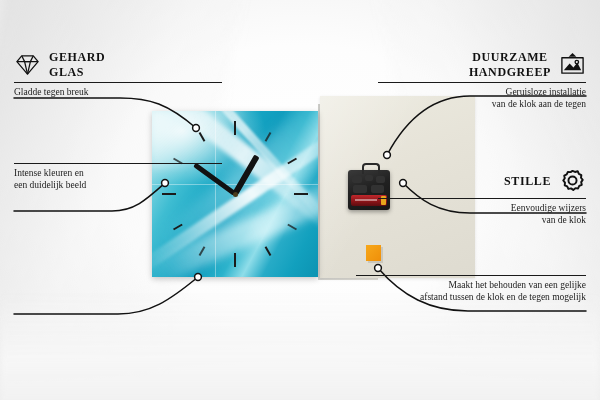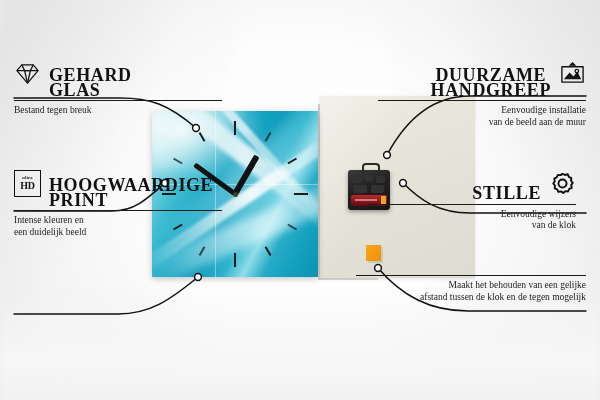--- a/index.html
+++ b/index.html
@@ -100,37 +100,37 @@
     background:linear-gradient(135deg,#f7a81b 0%,#ef8f09 100%);
     box-shadow:2px 2px 0 rgba(0,0,0,.10);
   }
 
   
   .feat{position:absolute;width:208px;}
   .feat .head{display:flex;align-items:center;gap:8px;}
   .feat.right .head{flex-direction:row-reverse;}
   .feat .title{
     font-family:"Liberation Serif", serif;
-    font-weight:700;font-size:18px;line-height:14.5px;
-    letter-spacing:.6px;color:#111;text-transform:uppercase;margin-top:18px;
+    font-weight:700;font-size:12px;line-height:14.5px;
+    letter-spacing:.6px;color:#111;text-transform:uppercase;
   }
   .feat.right .title{text-align:center;}
   .feat .rule{height:1px;background:#1a1a1a;margin:3px 0 4px 0;}
   .feat .desc{
     font-family:"Liberation Serif", serif;
     font-size:9.5px;line-height:11.5px;color:#222;
   }
   .feat.right .desc{text-align:right;}
   .ico{width:27px;height:27px;flex:0 0 27px;display:block;}
 
   .f-gehard{left:14px;top:50px;}
   .f-print{left:14px;top:160px;}
   .f-randen{left:14px;top:278px;}
   .f-handgreep{left:378px;top:50px;}
-  .f-mechanisme{left:368px;top:168px;}
+  .f-mechanisme{left:378px;top:168px;}
   .f-standhouder{left:378px;top:272px;}
 
   
   .hd-box{
     width:27px;height:27px;border:1.6px solid #111;box-sizing:border-box;
     display:flex;flex-direction:column;align-items:center;justify-content:center;line-height:1;
   }
   .hd-ultra{font-size:4.5px;font-weight:700;letter-spacing:.2px;color:#111;}
   .hd-txt{font-size:10px;font-weight:700;color:#111;letter-spacing:-.2px;}
 </style>
@@ -219,35 +219,25 @@
           <path d="M11 11 H17"></path>
         </g>
       </svg>
       <div class="title">
         <div>GEHARD</div>
         <div>GLAS</div>
       </div>
     </div>
     <div class="rule"></div>
     <div class="desc">
-      <div>Bestand tegen breuk</div>
+      <div>Gladde tegen breuk</div>
     </div>
   </div>
 
   <div class="feat left f-print">
-    <div class="head">
-      <div class="ico hd-box">
-        <span class="hd-ultra">ultra</span>
-        <span class="hd-txt">HD</span>
-      </div>
-      <div class="title">
-        <div>HOOGWAARDIGE</div>
-        <div>PRINT</div>
-      </div>
-    </div>
     <div class="rule"></div>
     <div class="desc">
       <div>Intense kleuren en</div>
       <div>een duidelijk beeld</div>
     </div>
   </div>
 
 
   <div class="feat right f-handgreep">
     <div class="head">
@@ -259,22 +249,22 @@
           <circle cx="18.5" cy="11.5" r="1.8"></circle>
         </g>
       </svg>
       <div class="title">
         <div>DUURZAME</div>
         <div>HANDGREEP</div>
       </div>
     </div>
     <div class="rule"></div>
     <div class="desc">
-      <div>Eenvoudige installatie</div>
-      <div>van de beeld aan de muur</div>
+      <div>Geruisloze installatie</div>
+      <div>van de klok aan de tegen</div>
     </div>
   </div>
 
   <div class="feat right f-mechanisme">
     <div class="head">
       <svg class="ico" viewBox="0 0 28 28">
         <g fill="none" stroke="#111" stroke-width="2" stroke-linejoin="round">
           <path d="M14 3 L16.6 4.1 L19.4 3.4 L20.6 6 L23.2 7.3 L22.8 10.1 L24.6 12.3 L23 14.6 L23.6 17.4 L21 18.6 L19.8 21.2 L17 20.9 L14.8 22.7 L12.5 21.1 L9.7 21.7 L8.5 19.1 L5.9 17.9 L6.2 15.1 L4.4 12.9 L6 10.6 L5.4 7.8 L8 6.6 L9.2 4 L12 4.3 Z"></path>
           <circle cx="14" cy="13" r="4.2"></circle>
         </g>

